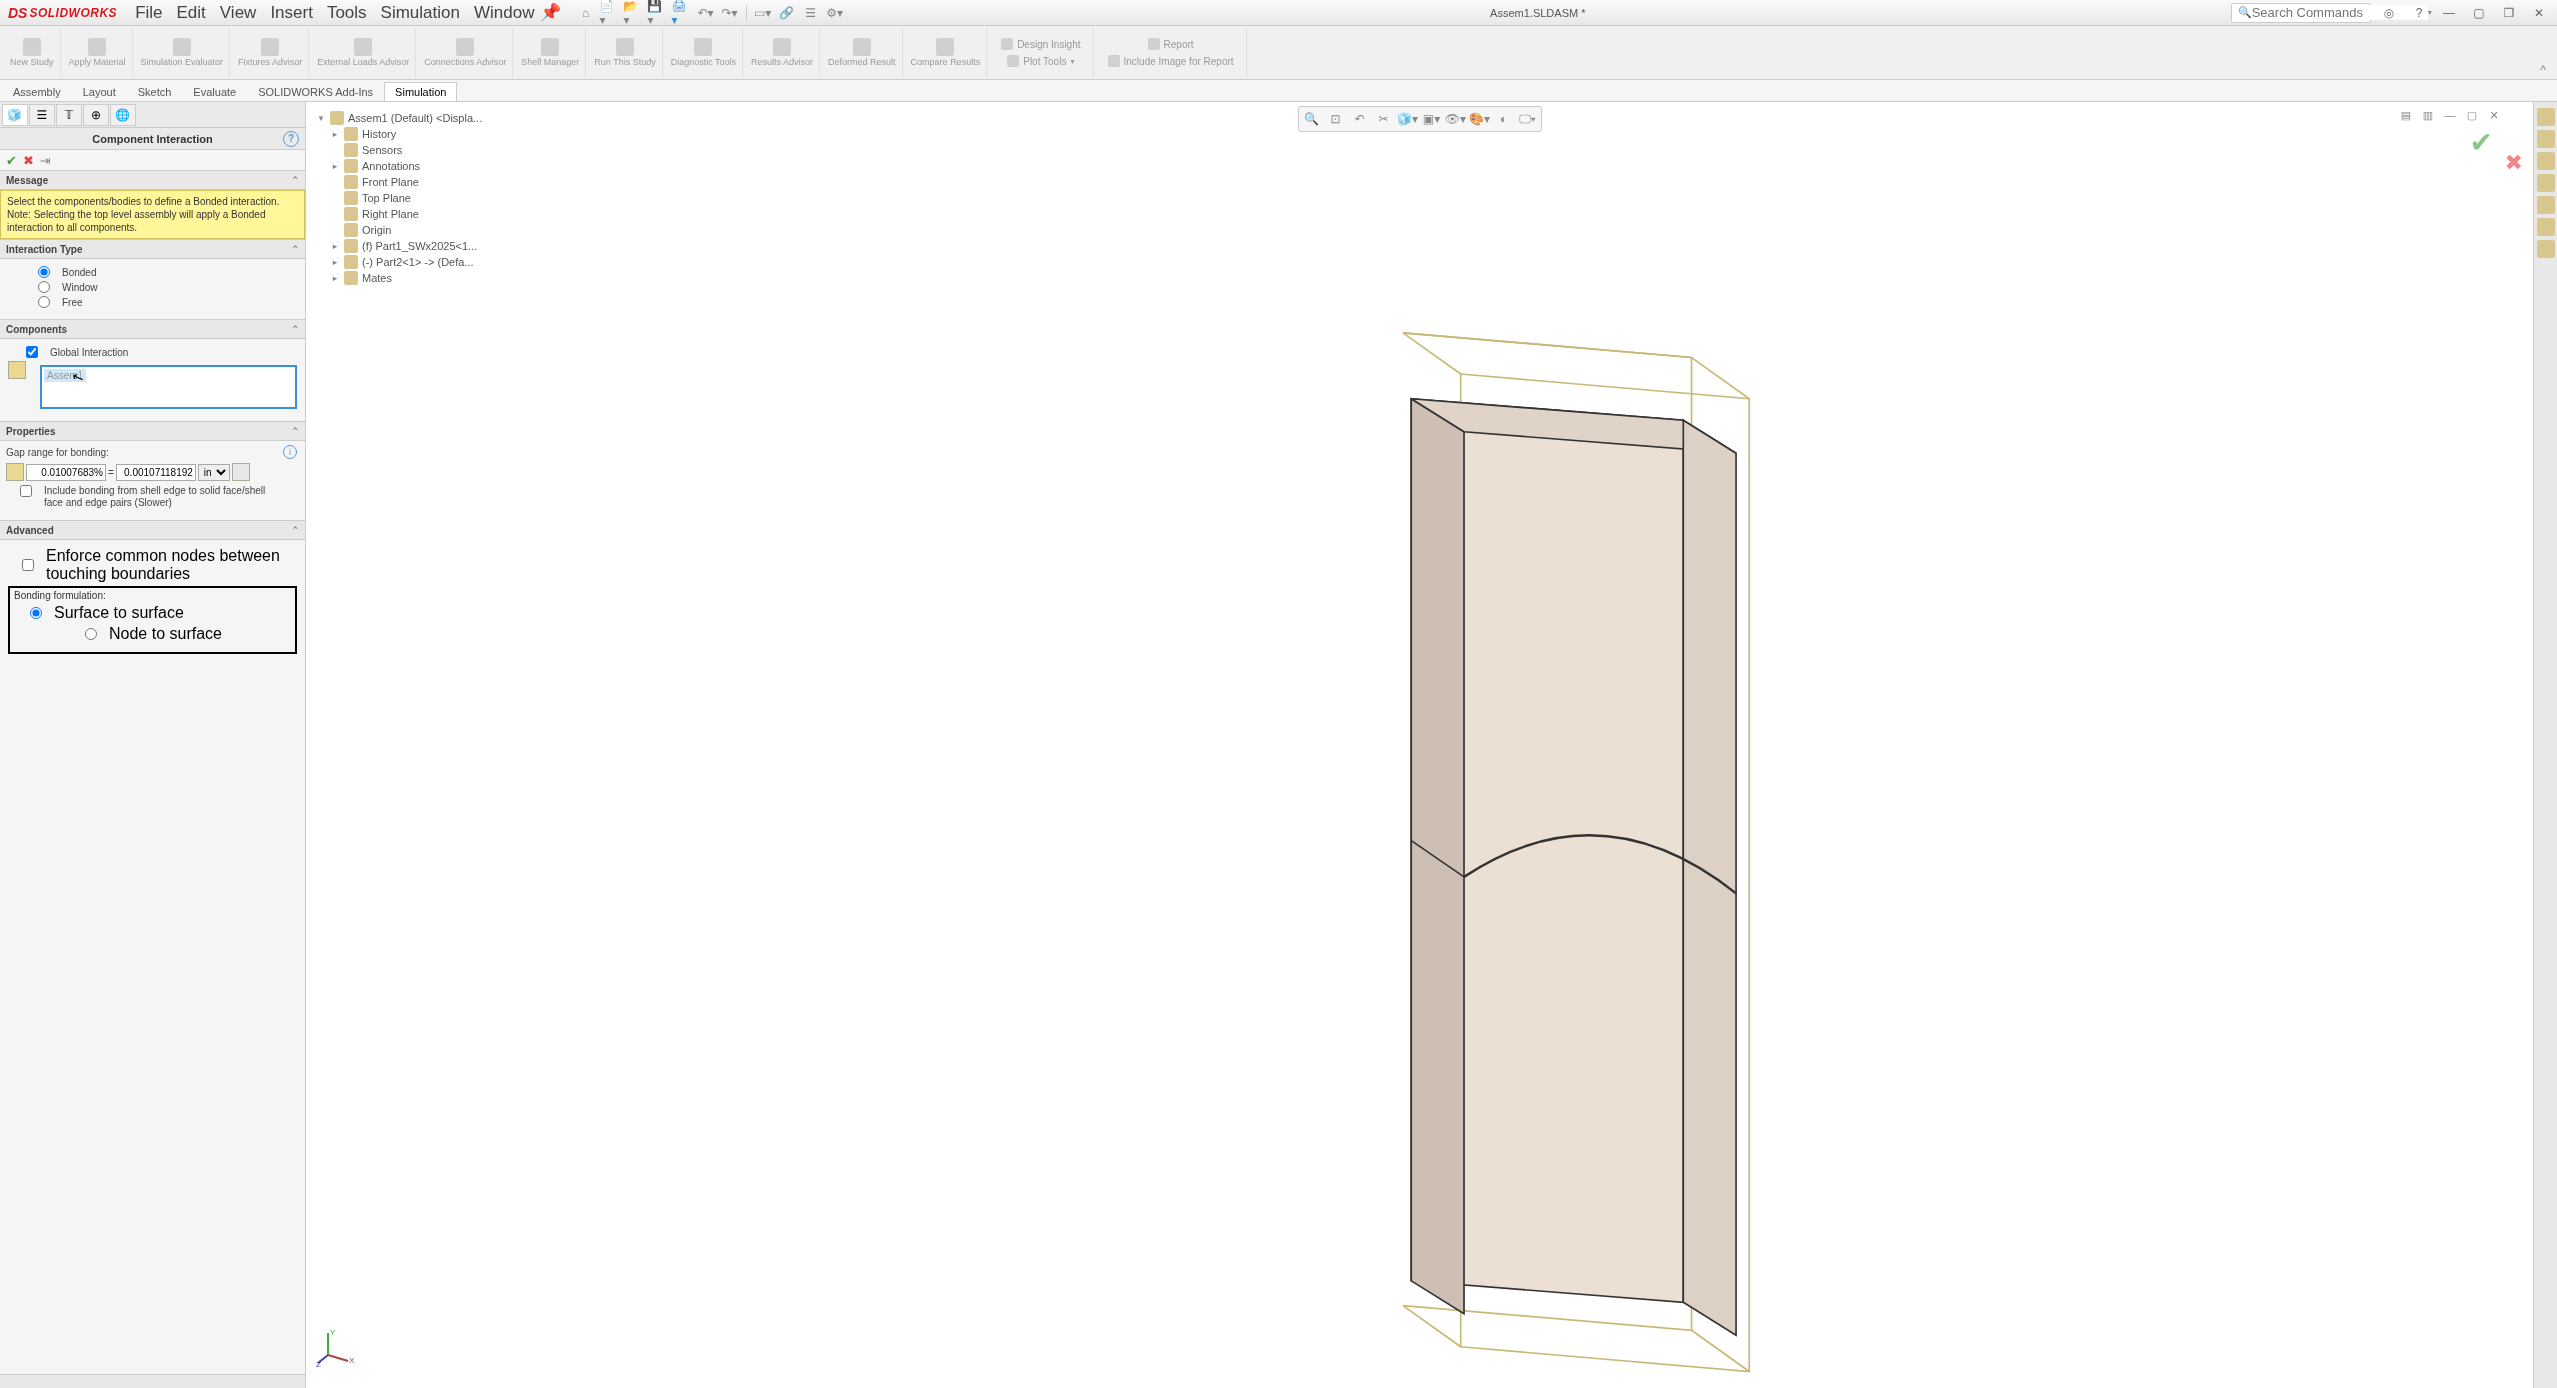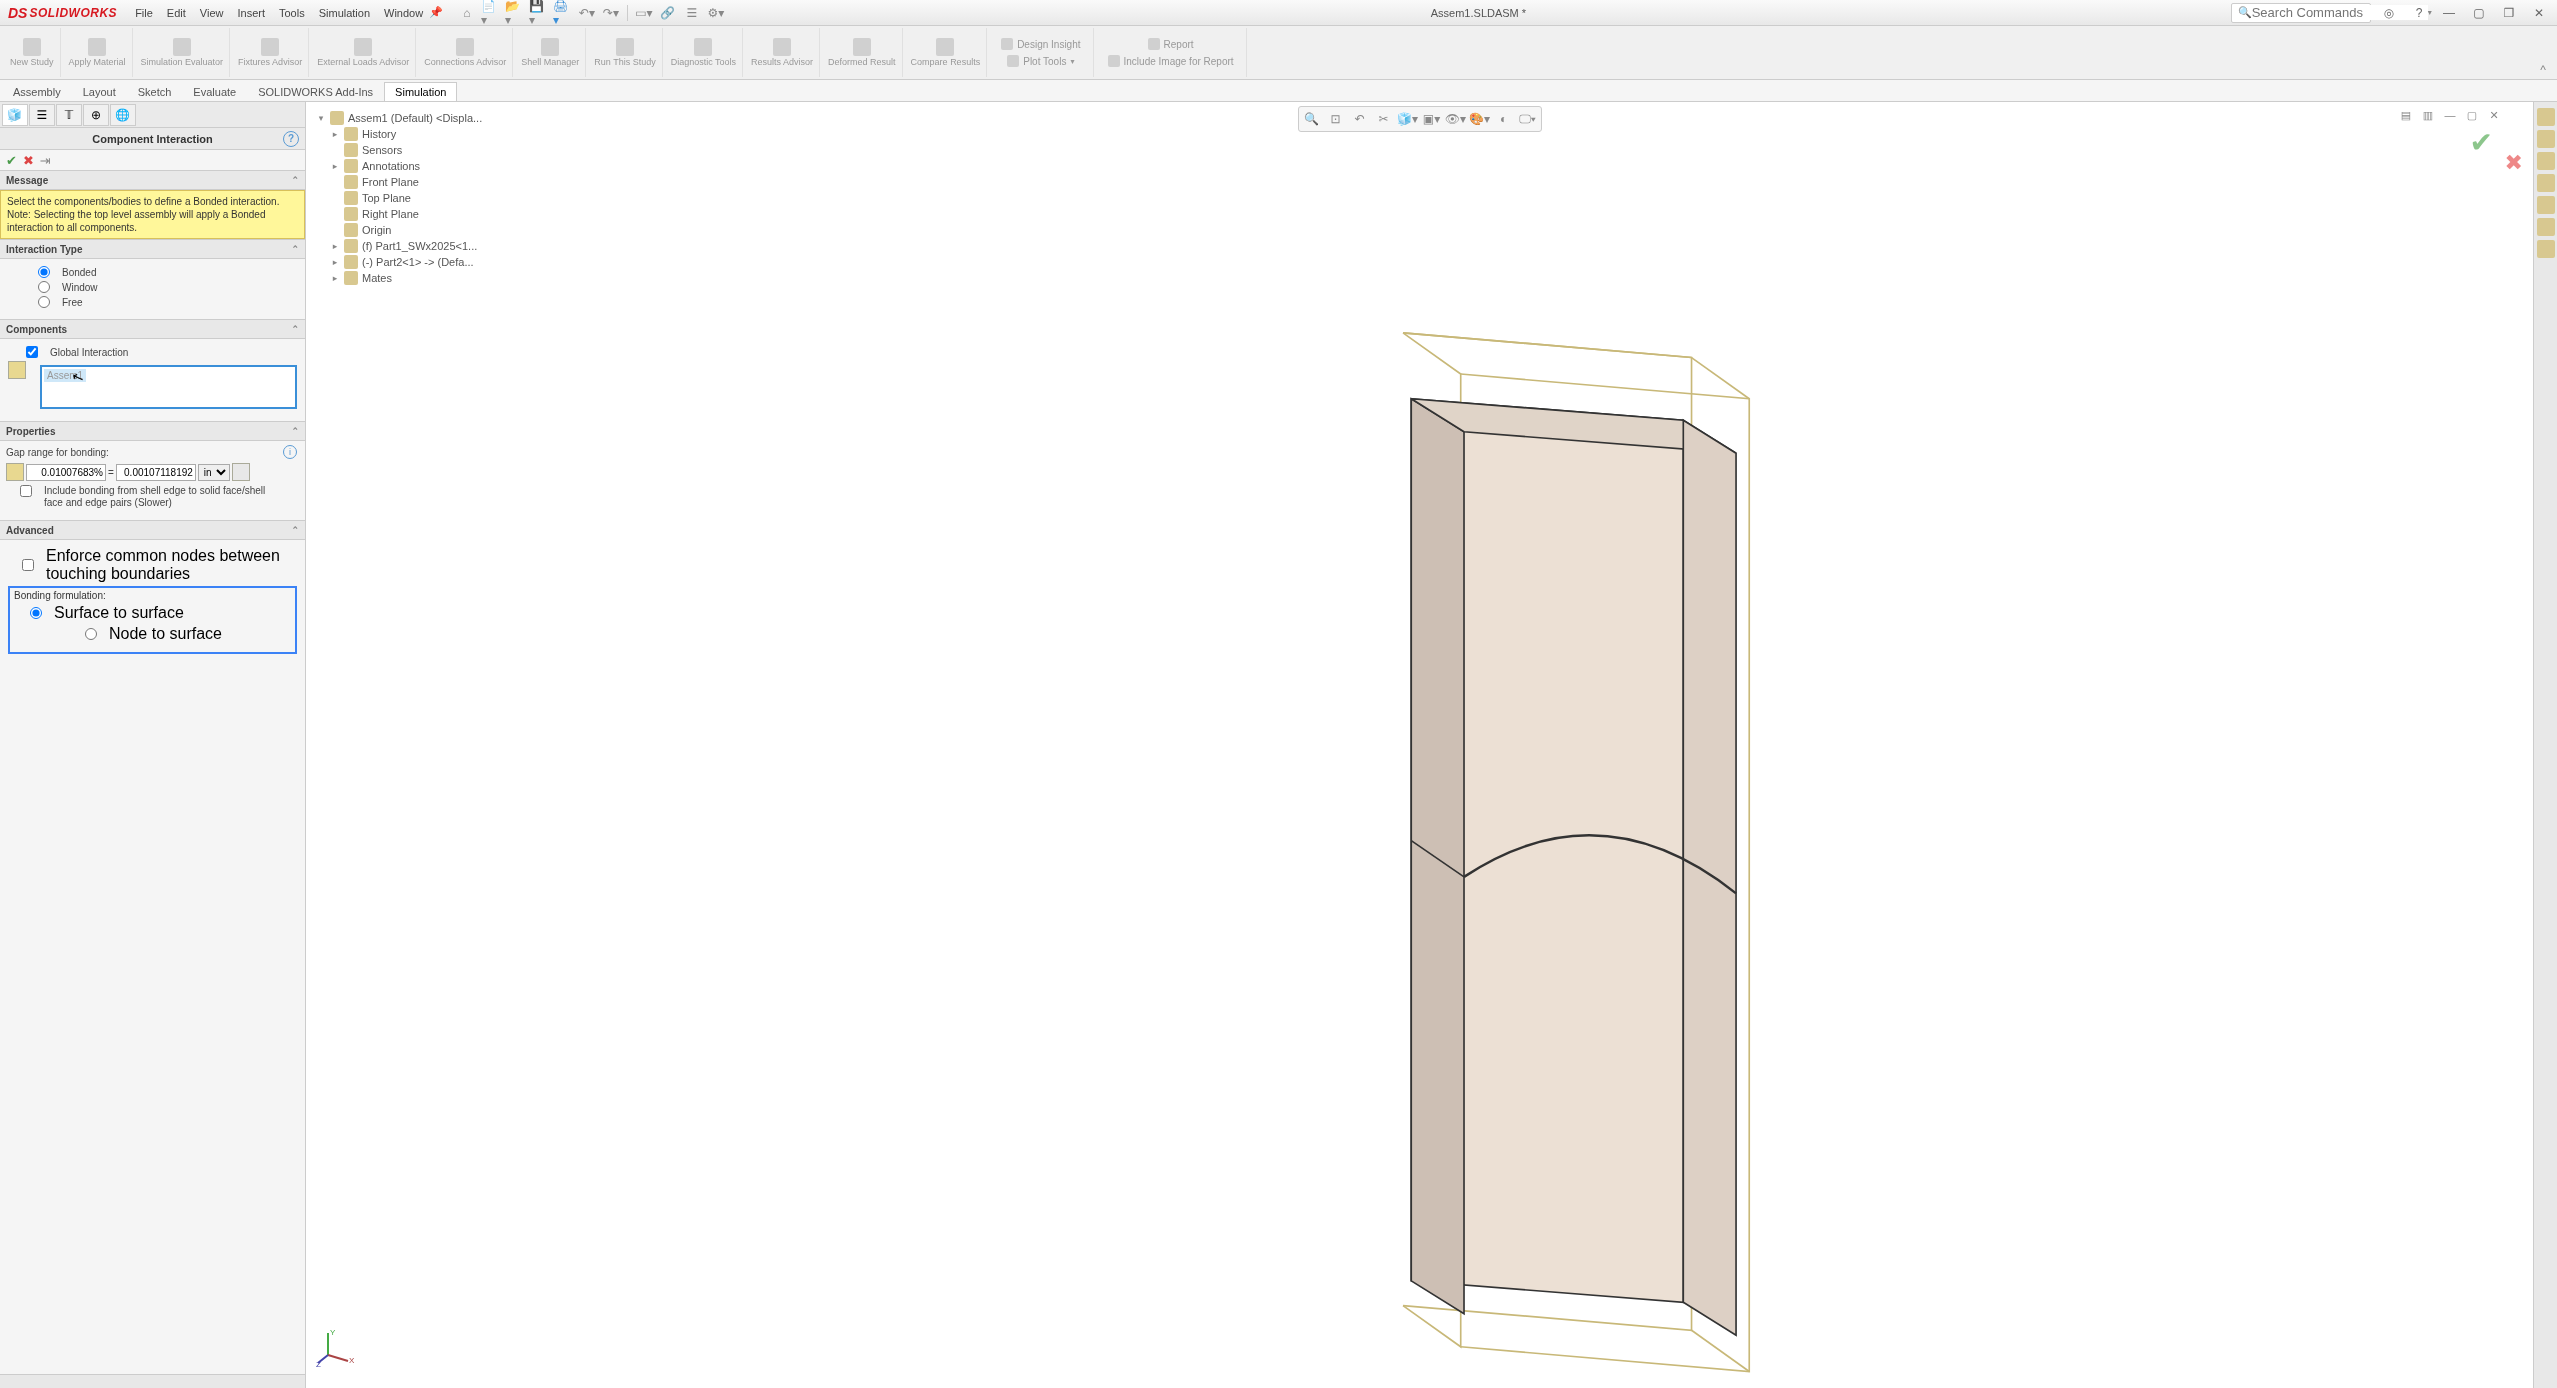--- a/index.html
+++ b/index.html
@@ -4,21 +4,21 @@
   <style>
     * { margin: 0; padding: 0; box-sizing: border-box; font-family: "Segoe UI", Arial, sans-serif; }
     body { background: #f5f5f5; display: flex; flex-direction: column; height: 100vh; overflow: hidden; }
 
     
     .title-bar { height: 26px; background: linear-gradient(#fafafa,#e8e8e8); display: flex; align-items: center; border-bottom: 1px solid #ccc; padding-left: 8px; }
     .logo { display: flex; align-items: center; gap: 2px; }
     .logo-icon { color: #d71921; font-weight: bold; font-style: italic; font-size: 14px; }
     .logo-text { color: #d71921; font-weight: bold; font-style: italic; font-size: 12px; letter-spacing: 0.5px; }
     .menu-bar { display: flex; gap: 14px; margin-left: 18px; }
-    .menu-item { font-size: 11px; color: #444; cursor: pointer; }
+    .menu-item { font-size: 17px; color: #444; cursor: pointer; }
     .title-toolbar { display: flex; gap: 4px; margin-left: 14px; align-items: center; }
     .title-toolbar .ticon { width: 20px; height: 20px; display: flex; align-items: center; justify-content: center; color: #888; font-size: 12px; cursor: pointer; }
     .title-toolbar .sep { width: 1px; height: 16px; background: #ccc; margin: 0 2px; }
     .title-center { flex: 1; text-align: center; font-size: 11px; color: #555; }
     .title-right { display: flex; align-items: center; gap: 6px; padding-right: 6px; }
     .search-box { display: flex; align-items: center; background: #fff; border: 1px solid #ccc; border-radius: 2px; padding: 1px 6px; height: 20px; width: 140px; }
     .search-box input { border: none; outline: none; font-size: 13px; flex: 1; }
     .window-btn { width: 24px; height: 20px; display: flex; align-items: center; justify-content: center; color: #666; font-size: 12px; cursor: pointer; }
 
     
@@ -59,21 +59,21 @@
     .selection-box .sel-item { font-size: 10px; color: #999; padding: 1px 3px; background: #cfe8f9; display: inline-block; }
     .sel-cursor { position: absolute; left: 30px; top: 2px; font-size: 14px; color: #000; transform: rotate(-20deg); }
 
     .props-row { display: flex; align-items: center; gap: 2px; margin: 4px 0; }
     .props-row input[type="text"] { font-size: 10px; padding: 2px; border: 1px solid #aaa; width: 80px; text-align: right; }
     .props-row select { font-size: 10px; padding: 1px; border: 1px solid #aaa; }
     .small-icon { width: 18px; height: 18px; background: #e8d890; border: 1px solid #aa9; display: inline-block; }
     .info-icon { width: 14px; height: 14px; color: #5a9bd4; border: 1px solid #5a9bd4; border-radius: 50%; display: inline-flex; align-items: center; justify-content: center; font-size: 9px; margin-left: auto; }
 
     .advanced-block { padding: 4px 8px; }
-    .red-frame { border: 2px solid #3b82f6; padding: 2px 4px 6px 4px; margin-top: 2px; }
+    .red-frame { border: 2px solid #000000; padding: 2px 4px 6px 4px; margin-top: 2px; }
     .bond-label { font-size: 10px; color: #333; }
 
     
     .view-area { flex: 1; position: relative; background: #fff; }
     .feature-tree { position: absolute; left: 6px; top: 4px; background: rgba(255,255,255,0.85); font-size: 11px; color: #555; padding: 4px; }
     .tree-row { display: flex; align-items: center; gap: 4px; padding: 1px 0; white-space: nowrap; }
     .tree-row .exp { width: 10px; display: inline-block; color: #888; font-size: 9px; text-align: center; cursor: pointer; }
     .tree-row .fi { width: 14px; height: 14px; display: inline-block; background: #d8c890; border-radius: 2px; }
     .tree-row.L1 { padding-left: 14px; }
 

